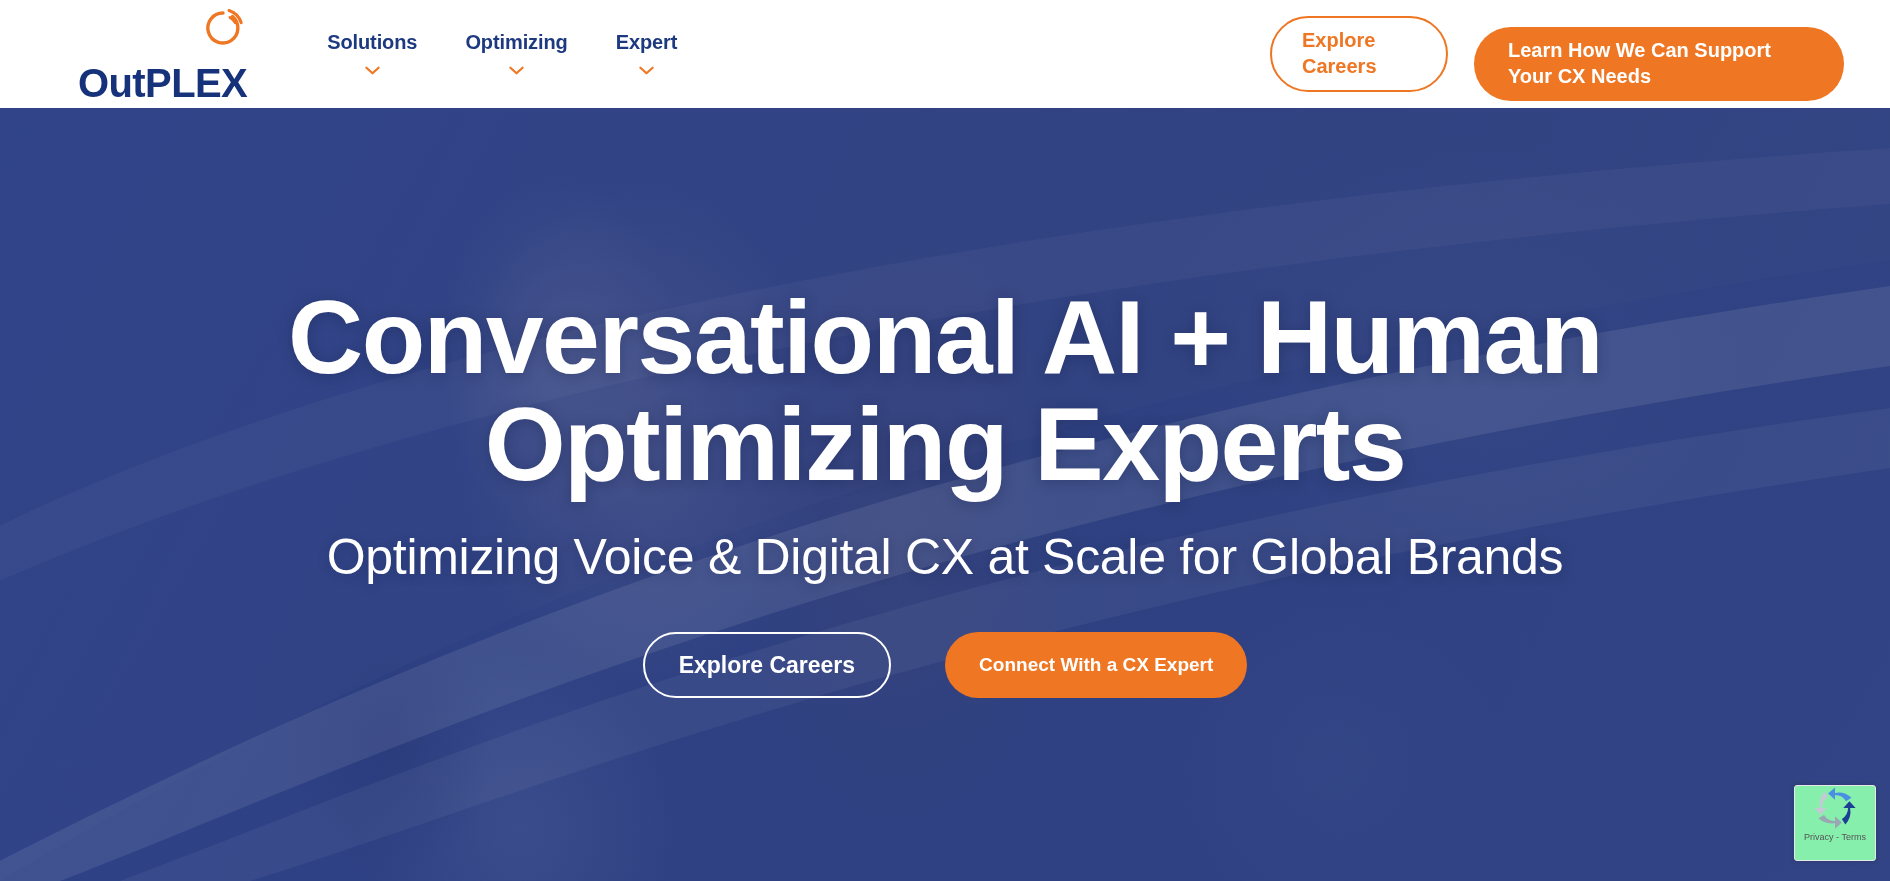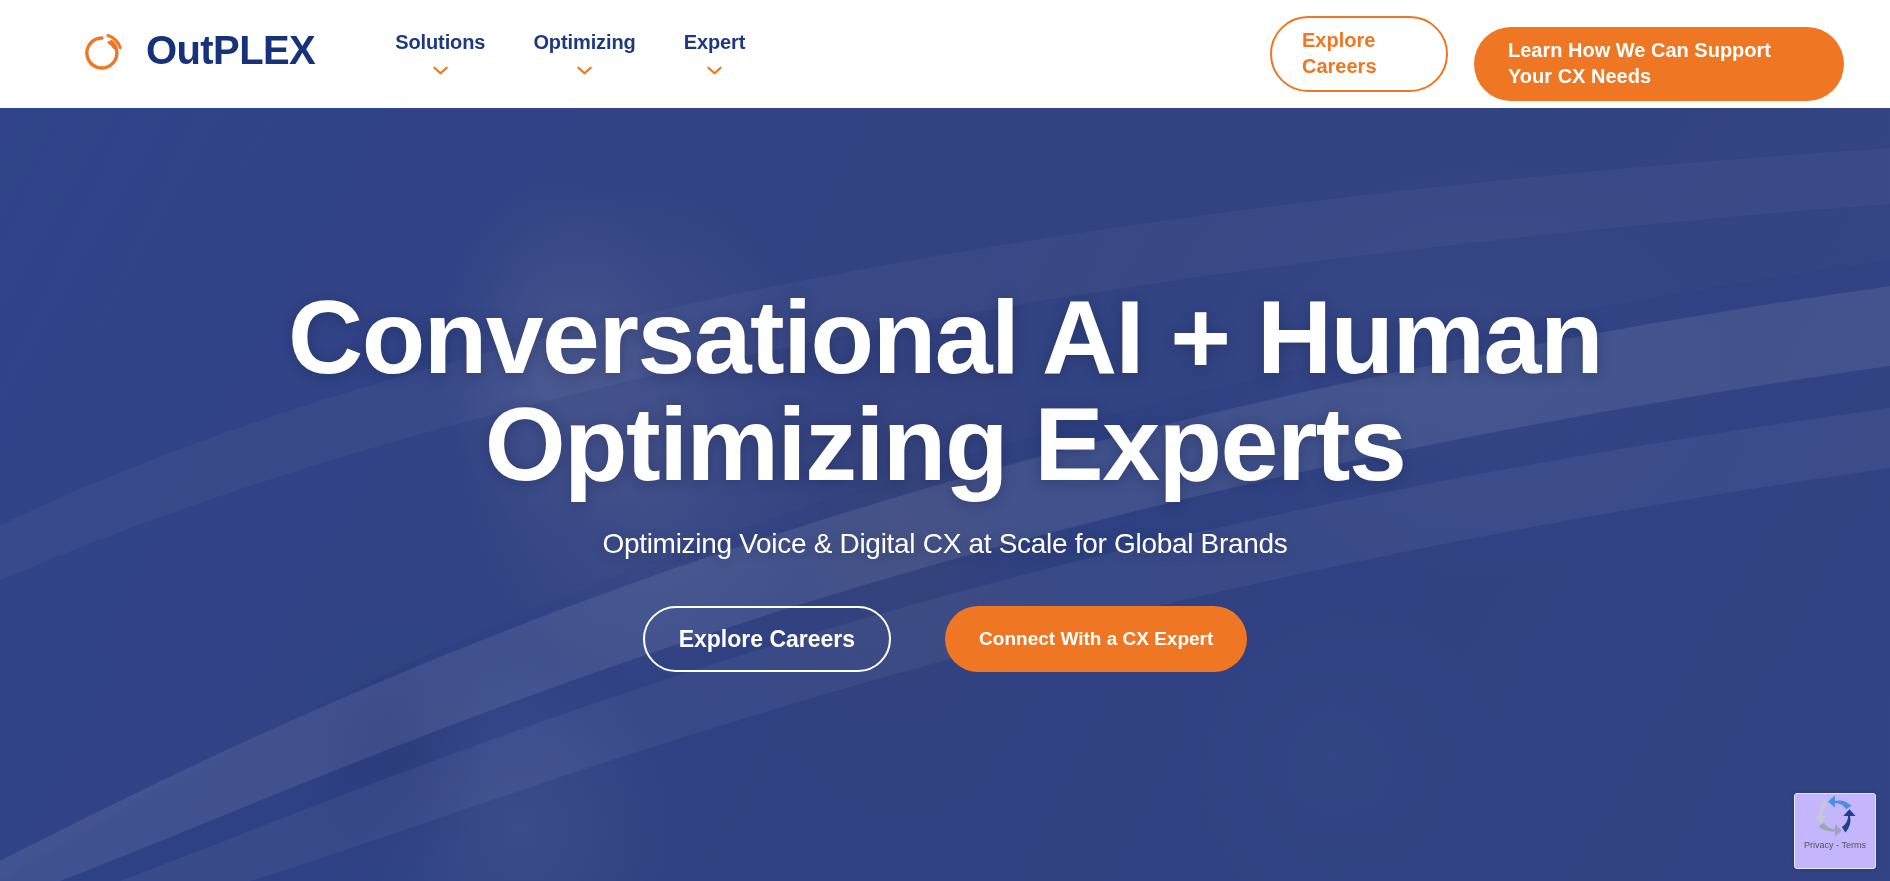--- a/index.html
+++ b/index.html
@@ -18,24 +18,25 @@
     width: 1890px;
     height: 108px;
     background: #ffffff;
     display: flex;
     align-items: center;
     z-index: 50;
   }
 
   .logo-wrap {
     display: flex;
-    align-items: flex-start;
+    align-items: flex-end;
     margin-left: 78px;
-    gap: 20px;
-    cursor: pointer;
+    gap: 10px;
+    cursor: pointer;
+    flex-direction: column;
   }
   .logo-mark { width: 48px; height: 48px; display: block; flex: 0 0 48px; }
   .logo-word {
     font-size: 40px;
     font-weight: 800;
     letter-spacing: -0.6px;
     color: #16327a;
     line-height: 1;
     white-space: nowrap;
   }
@@ -147,21 +148,21 @@
     font-size: 104px;
     font-weight: 800;
     color: #ffffff;
     line-height: 1.03;
     letter-spacing: -1.5px;
     text-shadow: 0 2px 14px rgba(12,20,55,0.28);
   }
   .hero-title .line { display: block; }
   .hero-sub {
     margin-top: 30px;
-    font-size: 28px;
+    font-size: 50px;
     font-weight: 300;
     color: #ffffff;
     letter-spacing: -0.3px;
     text-shadow: 0 2px 12px rgba(12,20,55,0.25);
   }
   .hero-buttons {
     margin-top: 46px;
     display: flex;
     justify-content: center;
     align-items: center;
@@ -193,24 +194,24 @@
     font-weight: 700;
     cursor: pointer;
     font-family: "Liberation Sans", sans-serif;
     white-space: nowrap;
   }
 
   
   .recaptcha-badge {
     position: absolute;
     right: 14px;
-    bottom: 12px;
+    bottom: 20px;
     width: 82px;
     height: 76px;
-    background: #c4b5fd;
+    background: #86efac;
     border: 1px solid #e8e8e8;
     border-radius: 3px;
     box-shadow: 0 0 5px rgba(0,0,0,0.18);
     display: flex;
     flex-direction: column;
     align-items: center;
     justify-content: flex-start;
     padding-top: 0;
     z-index: 60;
     cursor: pointer;

